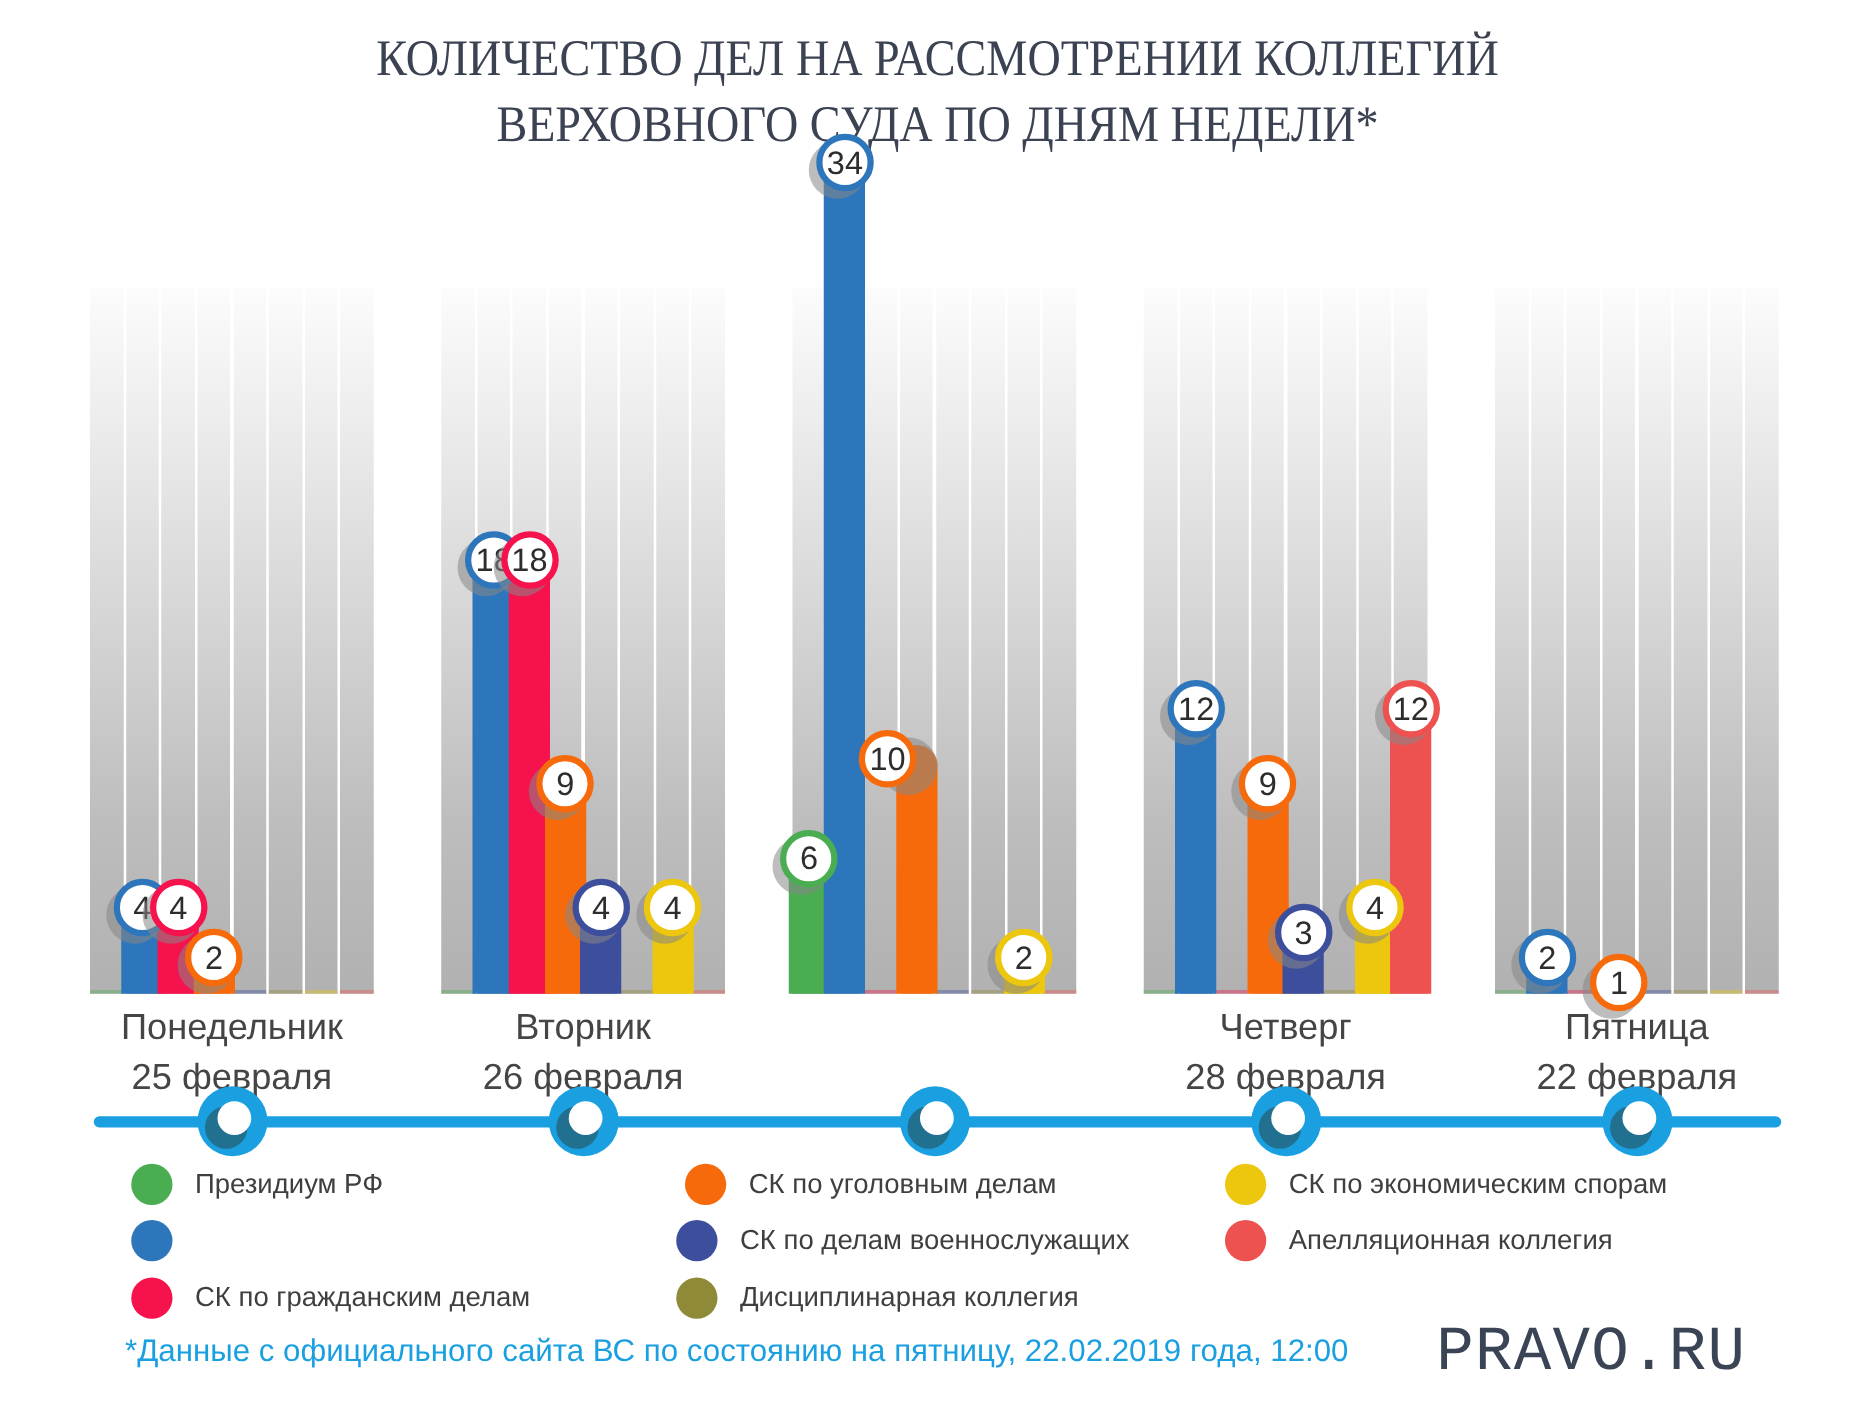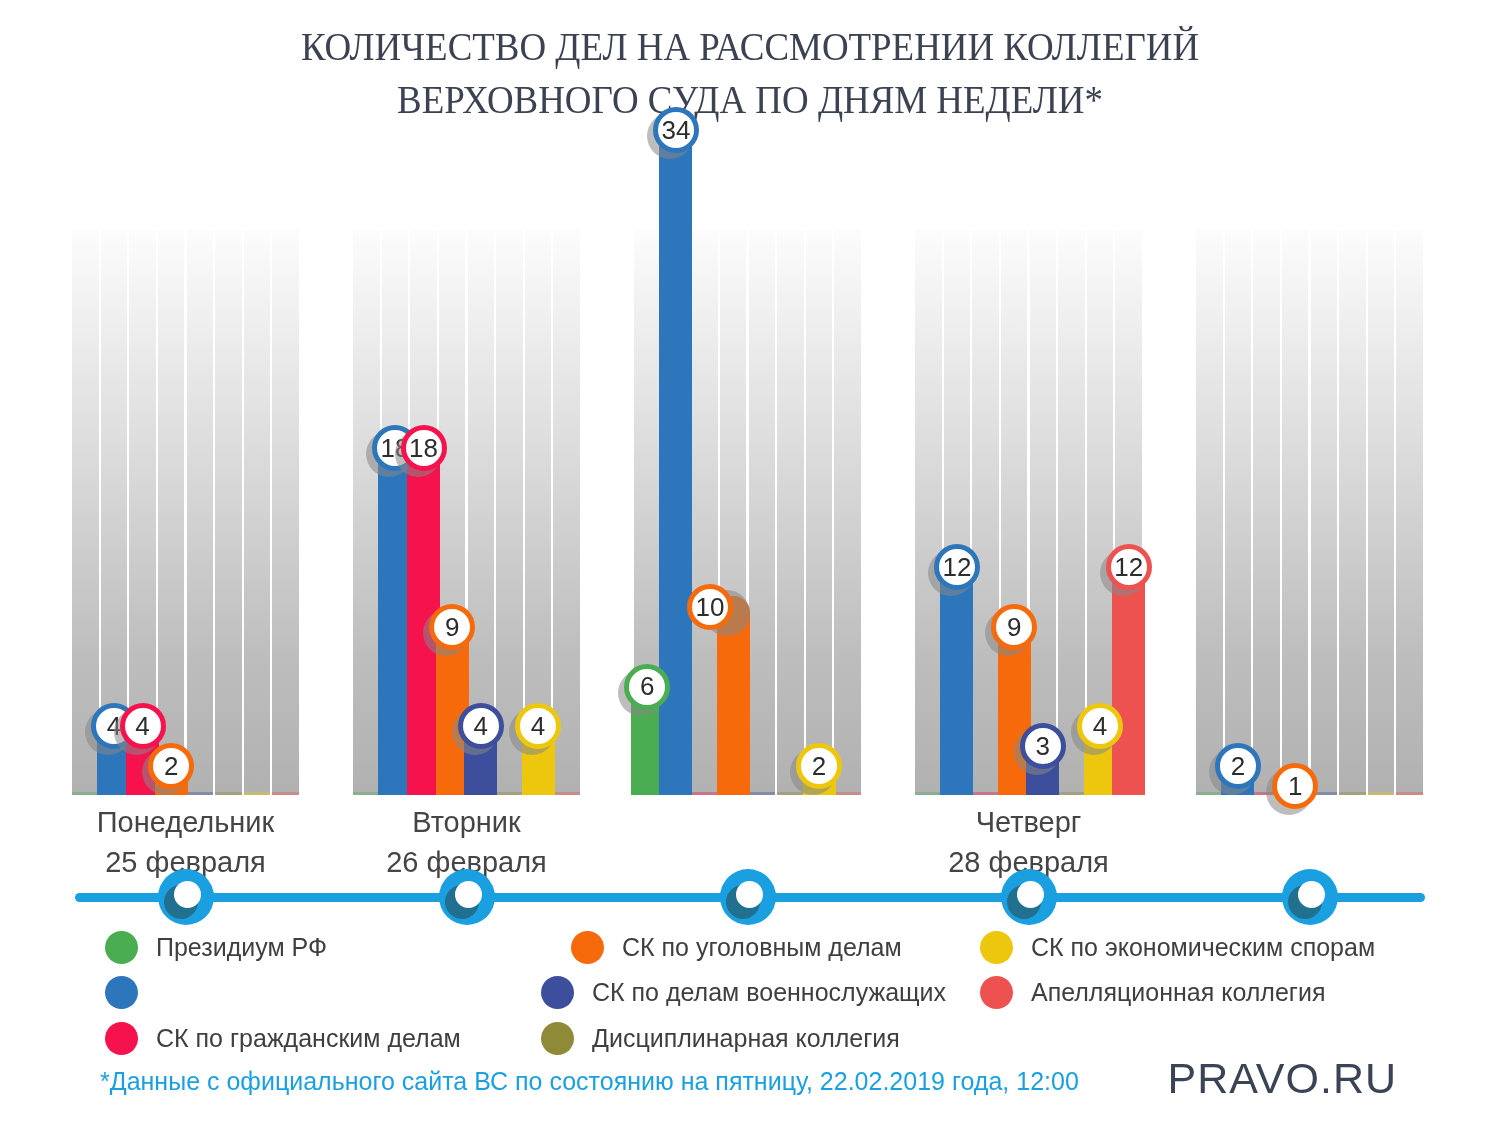--- a/index.html
+++ b/index.html
@@ -21,24 +21,24 @@
   .badge{position:absolute;width:46px;height:46px;border-radius:50%;background:#ffffff;
     border:5px solid #000;box-sizing:border-box;display:flex;align-items:center;justify-content:center;
     font-size:26px;color:#2d2d2d;z-index:3;}
   .day-label{position:absolute;width:300px;text-align:center;font-size:29px;line-height:40px;color:#454545;z-index:2;}
   .tl-line{position:absolute;height:9px;border-radius:5px;background:#1aa0e1;z-index:1;}
   .tl-node{position:absolute;width:56px;height:56px;border-radius:50%;background:#1aa0e1;z-index:2;}
   .tl-dark{position:absolute;width:34px;height:34px;border-radius:50%;background:#21708f;left:6px;top:16px;}
   .tl-hole{position:absolute;width:27px;height:27px;border-radius:50%;background:#ffffff;left:16px;top:12px;}
   .legend-item{position:absolute;display:flex;align-items:center;z-index:2;}
   .legend-dot{width:33px;height:33px;border-radius:50%;margin-right:18px;flex:0 0 auto;}
-  .legend-text{font-size:25px;color:#3f3f3f;white-space:nowrap;}
+  .legend-text{font-size:22px;color:#3f3f3f;white-space:nowrap;}
   .footnote{position:absolute;left:100px;top:1066px;font-size:25px;line-height:30px;color:#1aa0e1;z-index:2;}
-  .logo{position:absolute;right:103px;top:1054px;font-family:Liberation Sans, sans-serif;
-    font-size:43px;color:#3a4454;letter-spacing:1px;z-index:2;}
+  .logo{position:absolute;right:103px;top:1054px;font-family:Liberation Mono, monospace;
+    font-size:50px;color:#3a4454;letter-spacing:1px;z-index:2;}
 </style>
 </head>
 <body>
 
 <div class="stage" id="stage">
   <div class="title">
     <div>КОЛИЧЕСТВО ДЕЛ НА РАССМОТРЕНИИ КОЛЛЕГИЙ</div>
     <div>ВЕРХОВНОГО СУДА ПО ДНЯМ НЕДЕЛИ*</div>
   </div>
 
@@ -244,36 +244,40 @@
     </div>
     <div class="stripe" style="left: 1396.41px; top: 230px; width: 26.6px; height: 565px;">
       <div class="tint" style="background: rgb(238, 82, 80);"></div>
     </div>
     <div class="bar" style="left: 1221.43px; top: 755.24px; width: 33px; height: 39.76px; background: rgb(46, 118, 187);"></div>
     <div class="badge-shadow" style="left: 1208.93px; top: 749.24px;"></div>
     <div class="badge" style="left: 1214.93px; top: 743.24px; border-color: rgb(46, 118, 187);">2</div>
     <div class="bar" style="left: 1278.69px; top: 775.12px; width: 33px; height: 19.88px; background: rgb(247, 106, 11);"></div>
     <div class="badge-shadow" style="left: 1266.19px; top: 769.12px;"></div>
     <div class="badge" style="left: 1272.19px; top: 763.12px; border-color: rgb(247, 106, 11);">1</div>
+    <div class="day-label" style="left: 1159.5px; top: 802px;">
+      <div>Пятница</div>
+      <div>22 февраля</div>
+    </div>
     <div class="tl-node" style="left: 1281.5px; top: 869px;">
       <div class="tl-dark"></div>
       <div class="tl-hole"></div>
     </div>
     <div class="legend-item" style="left: 105px; top: 930px; height: 34px;">
       <div class="legend-dot" style="background: rgb(75, 173, 82);"></div>
       <div class="legend-text">Президиум РФ</div>
     </div>
     <div class="legend-item" style="left: 105px; top: 975px; height: 34px;">
       <div class="legend-dot" style="background: rgb(46, 118, 187);"></div>
     </div>
     <div class="legend-item" style="left: 105px; top: 1021px; height: 34px;">
       <div class="legend-dot" style="background: rgb(245, 18, 77);"></div>
       <div class="legend-text">СК по гражданским делам</div>
     </div>
-    <div class="legend-item" style="left: 571px; top: 930px; height: 34px;">
+    <div class="legend-item" style="left: 548px; top: 930px; height: 34px;">
       <div class="legend-dot" style="background: rgb(247, 106, 11);"></div>
       <div class="legend-text">СК по уголовным делам</div>
     </div>
     <div class="legend-item" style="left: 541px; top: 975px; height: 34px;">
       <div class="legend-dot" style="background: rgb(61, 79, 156);"></div>
       <div class="legend-text">СК по делам военнослужащих</div>
     </div>
     <div class="legend-item" style="left: 541px; top: 1021px; height: 34px;">
       <div class="legend-dot" style="background: rgb(143, 138, 56);"></div>
       <div class="legend-text">Дисциплинарная коллегия</div>

